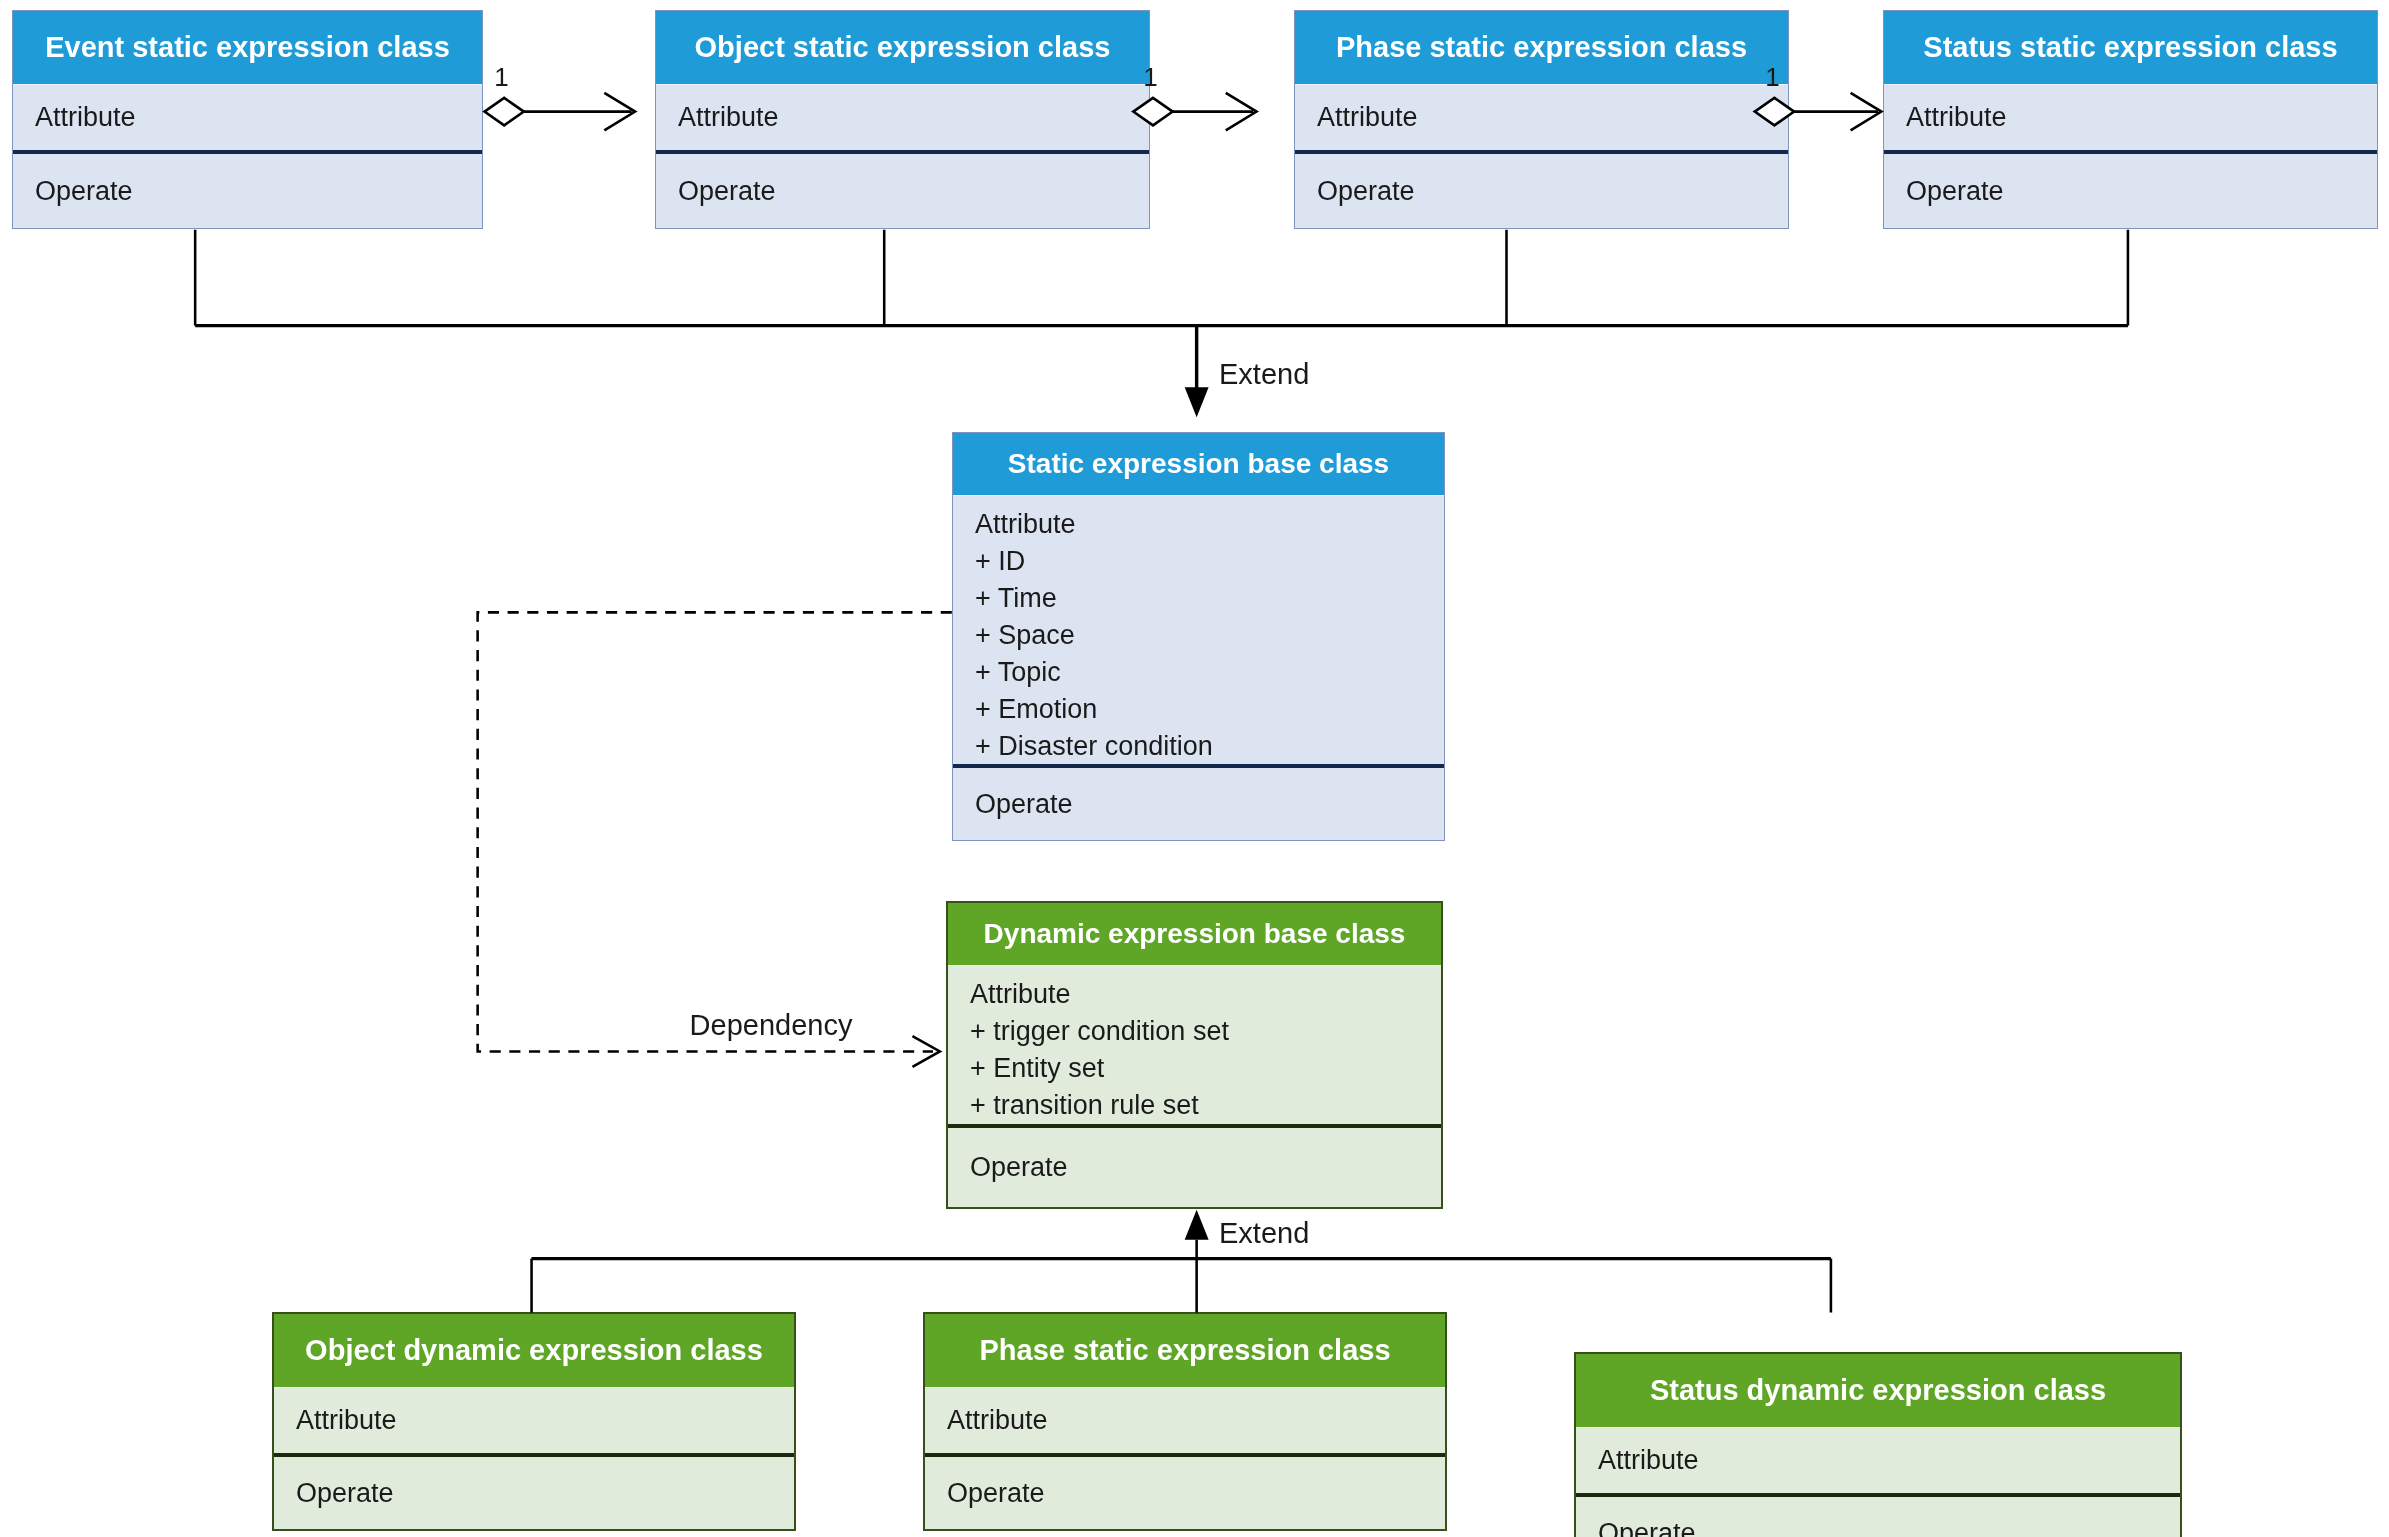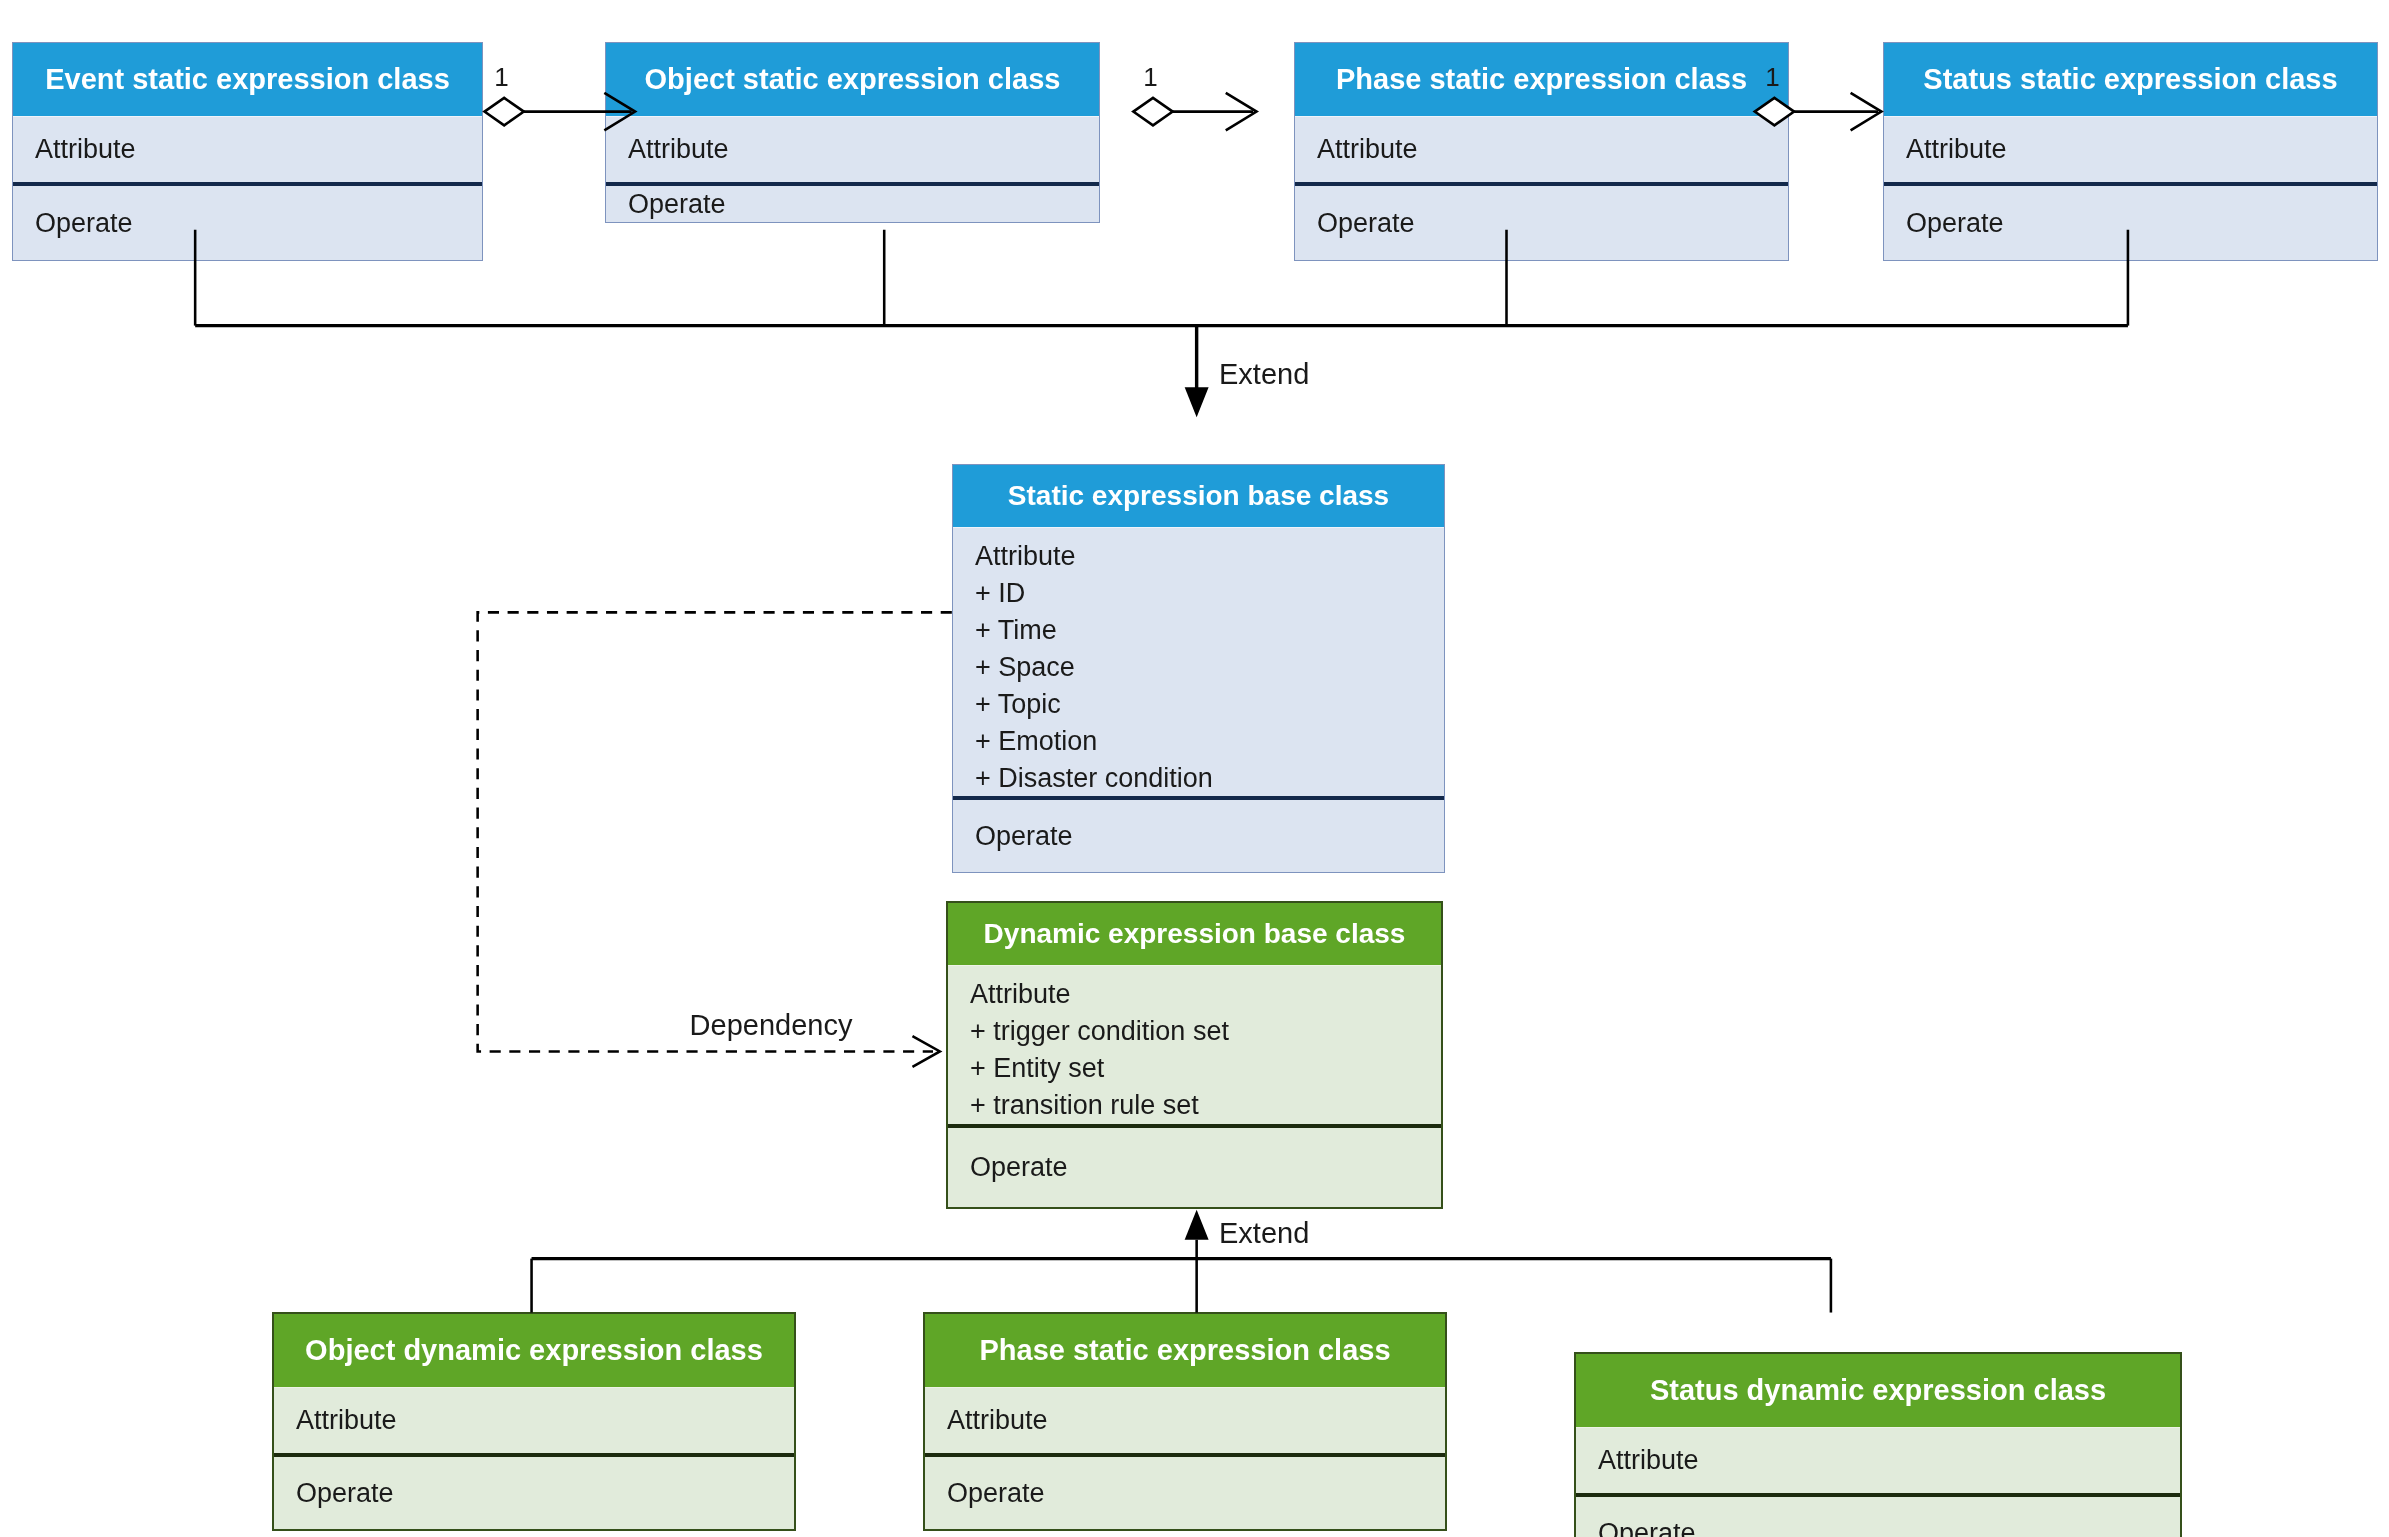--- a/index.html
+++ b/index.html
@@ -6,21 +6,21 @@
     --blue_header:#1F9CD8; --blue_body:#DCE4F1; --blue_border:#7E93BE; --blue_divider:#13294B;
     --green_header:#5FA627; --green_body:#E1EBDB; --green_border:#35501A; --green_divider:#1C2B0E;
     --line:#000000; --title_text:#FFFFFF; --body_text:#1A1A1A; --background:#FFFFFF;
   }
   * { box-sizing:border-box; margin:0; padding:0; }
   html,body { background:var(--background); }
   body { font-family:"Liberation Sans", sans-serif; color:var(--body_text); }
   #canvas { position:relative; width:2389px; height:1538px; background:var(--background); overflow:hidden; }
 
   .uml-class { position:absolute; display:flex; flex-direction:column; }
-  .uml-class.blue  { background:var(--blue_body);  border:1.7px solid var(--blue_border);margin-top:32px; }
+  .uml-class.blue  { background:var(--blue_body);  border:1.7px solid var(--blue_border); }
   .uml-class.green { background:var(--green_body); border:2.6px solid var(--green_border); }
 
   .uml-header { display:flex; align-items:center; justify-content:center;
                 color:var(--title_text); font-weight:bold; font-size:29px; }
   .blue  .uml-header { background:var(--blue_header);  height:74px; border-bottom:1.7px solid #eef3fa; }
   .green .uml-header { background:var(--green_header); height:74px; border-bottom:1.7px solid #edf3e6; }
   .uml-header.base { height:63px; font-size:28px; }
 
   .uml-row { display:flex; align-items:center; padding-left:22px; font-size:27px; }
   .uml-attr-row { height:65px; }
@@ -45,21 +45,21 @@
   <div class="uml-class blue" style="left:12px;top:10.3px;width:471px;height:219px">
     <div class="uml-header">Event static expression class</div>
     <div class="uml-row uml-attr-row">
         <span>Attribute</span>
       </div>
     <div class="uml-row uml-op-row">
         <span>Operate</span>
       </div>
   </div>
 
-  <div class="uml-class blue" style="left:605px;top:10.3px;width:495px;height:181px">
+  <div class="uml-class blue" style="left:655px;top:10.3px;width:495px;height:219px">
     <div class="uml-header">Object static expression class</div>
     <div class="uml-row uml-attr-row">
         <span>Attribute</span>
       </div>
     <div class="uml-row uml-op-row">
         <span>Operate</span>
       </div>
   </div>
 
   <div class="uml-class blue" style="left:1294px;top:10.3px;width:495px;height:219px">

